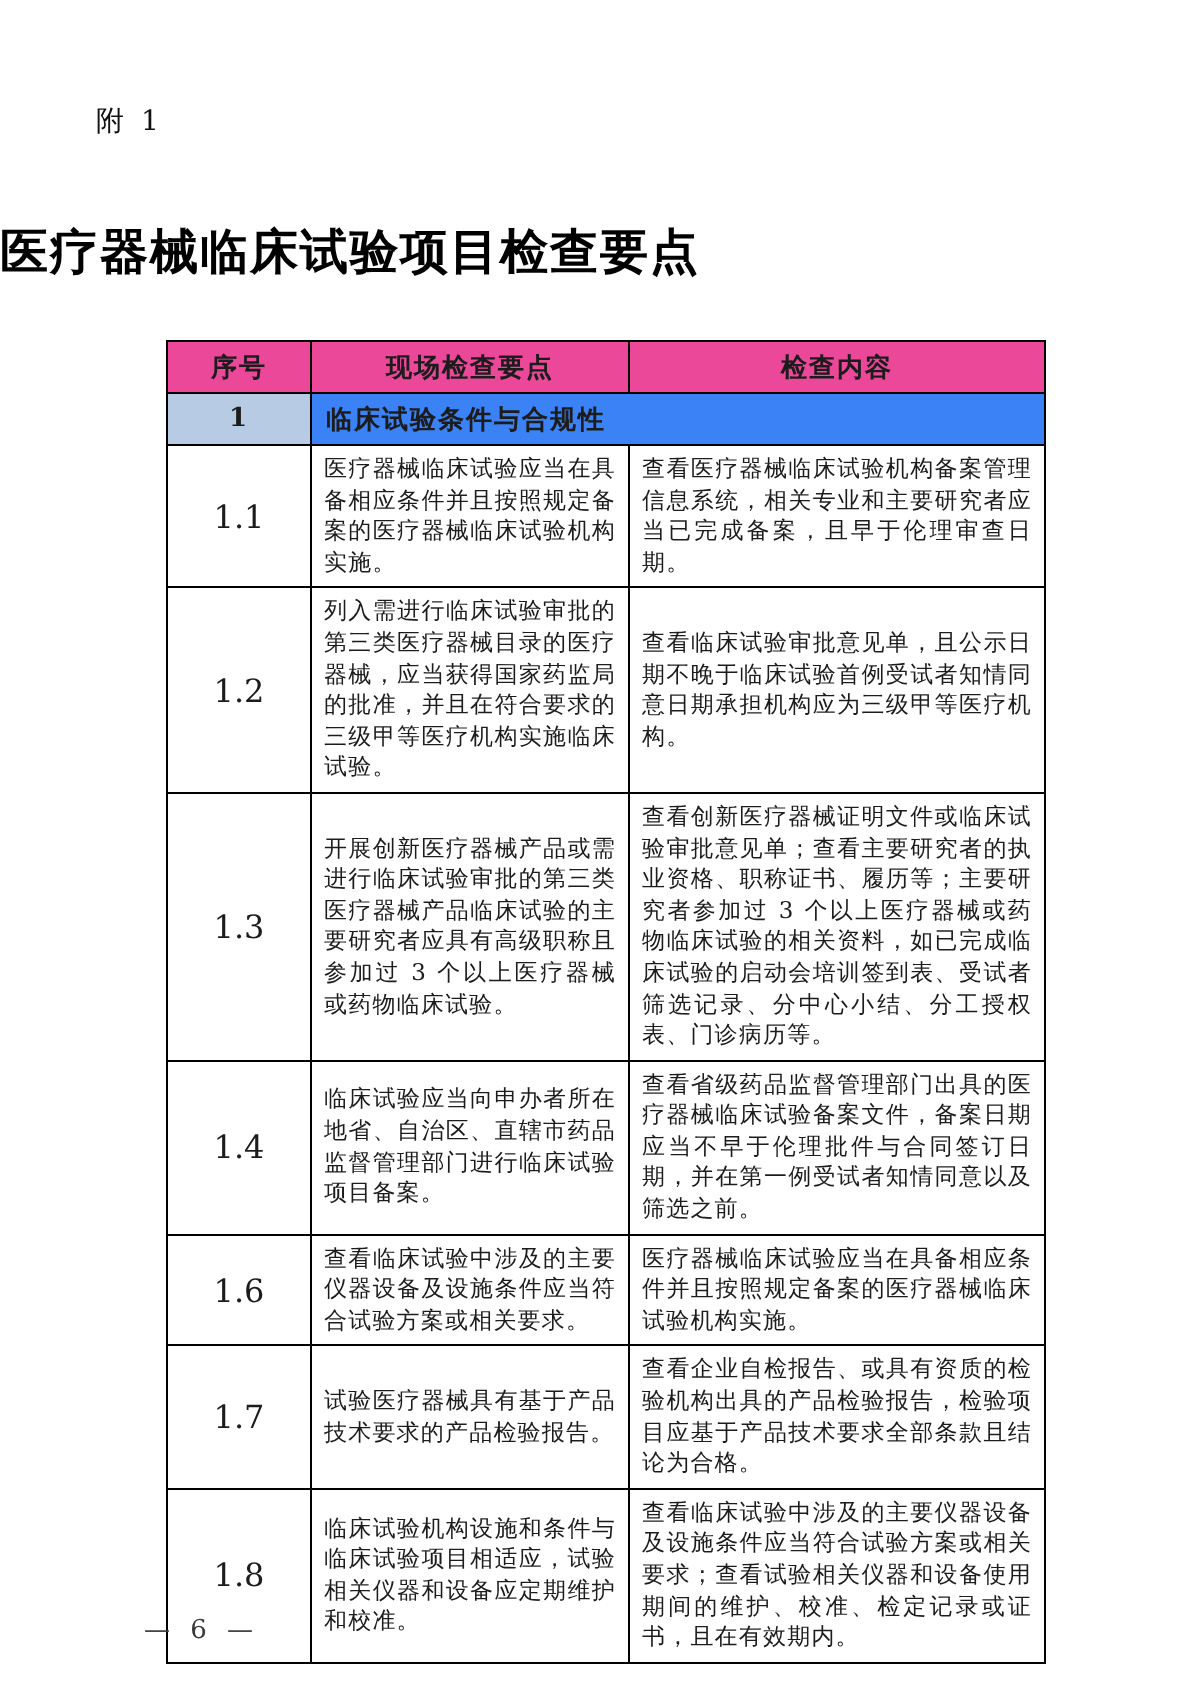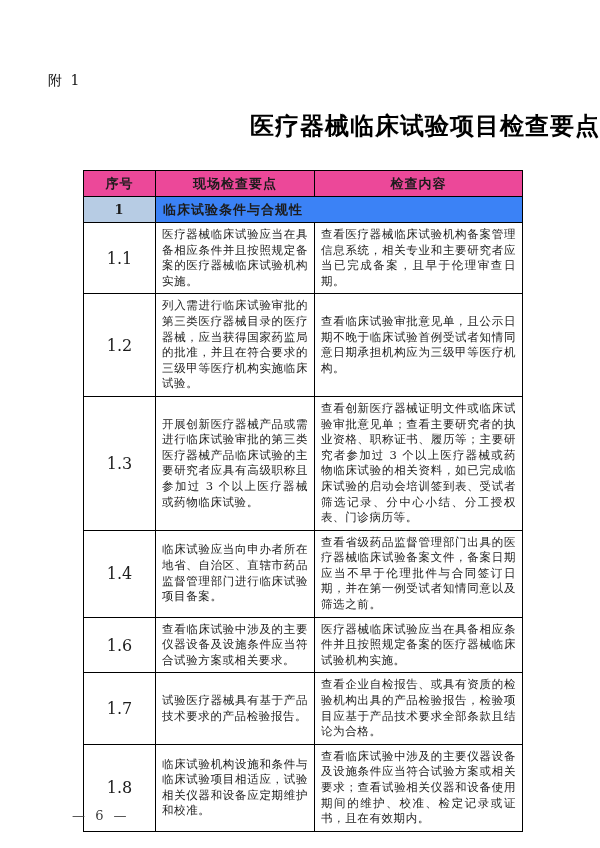--- a/index.html
+++ b/index.html
@@ -14,28 +14,27 @@
     overflow: hidden;
     color: #1c1c1c;
   }
   .attachment-label {
     position: absolute;
     left: 48px;
     top: 52px;
     font-size: 14px;
     letter-spacing: 2px;
     color: #111;
-    margin-top: 20px;
   }
   .doc-title {
     position: absolute;
     left: 0;
     right: 0;
     top: 110px;
-    text-align: right;
+    text-align: left;
     font-size: 24px;
     font-weight: bold;
     letter-spacing: 1px;
     color: #000;
   }
   .table-wrap {
     position: absolute;
     left: 83px;
     top: 170px;
     width: 439px;

